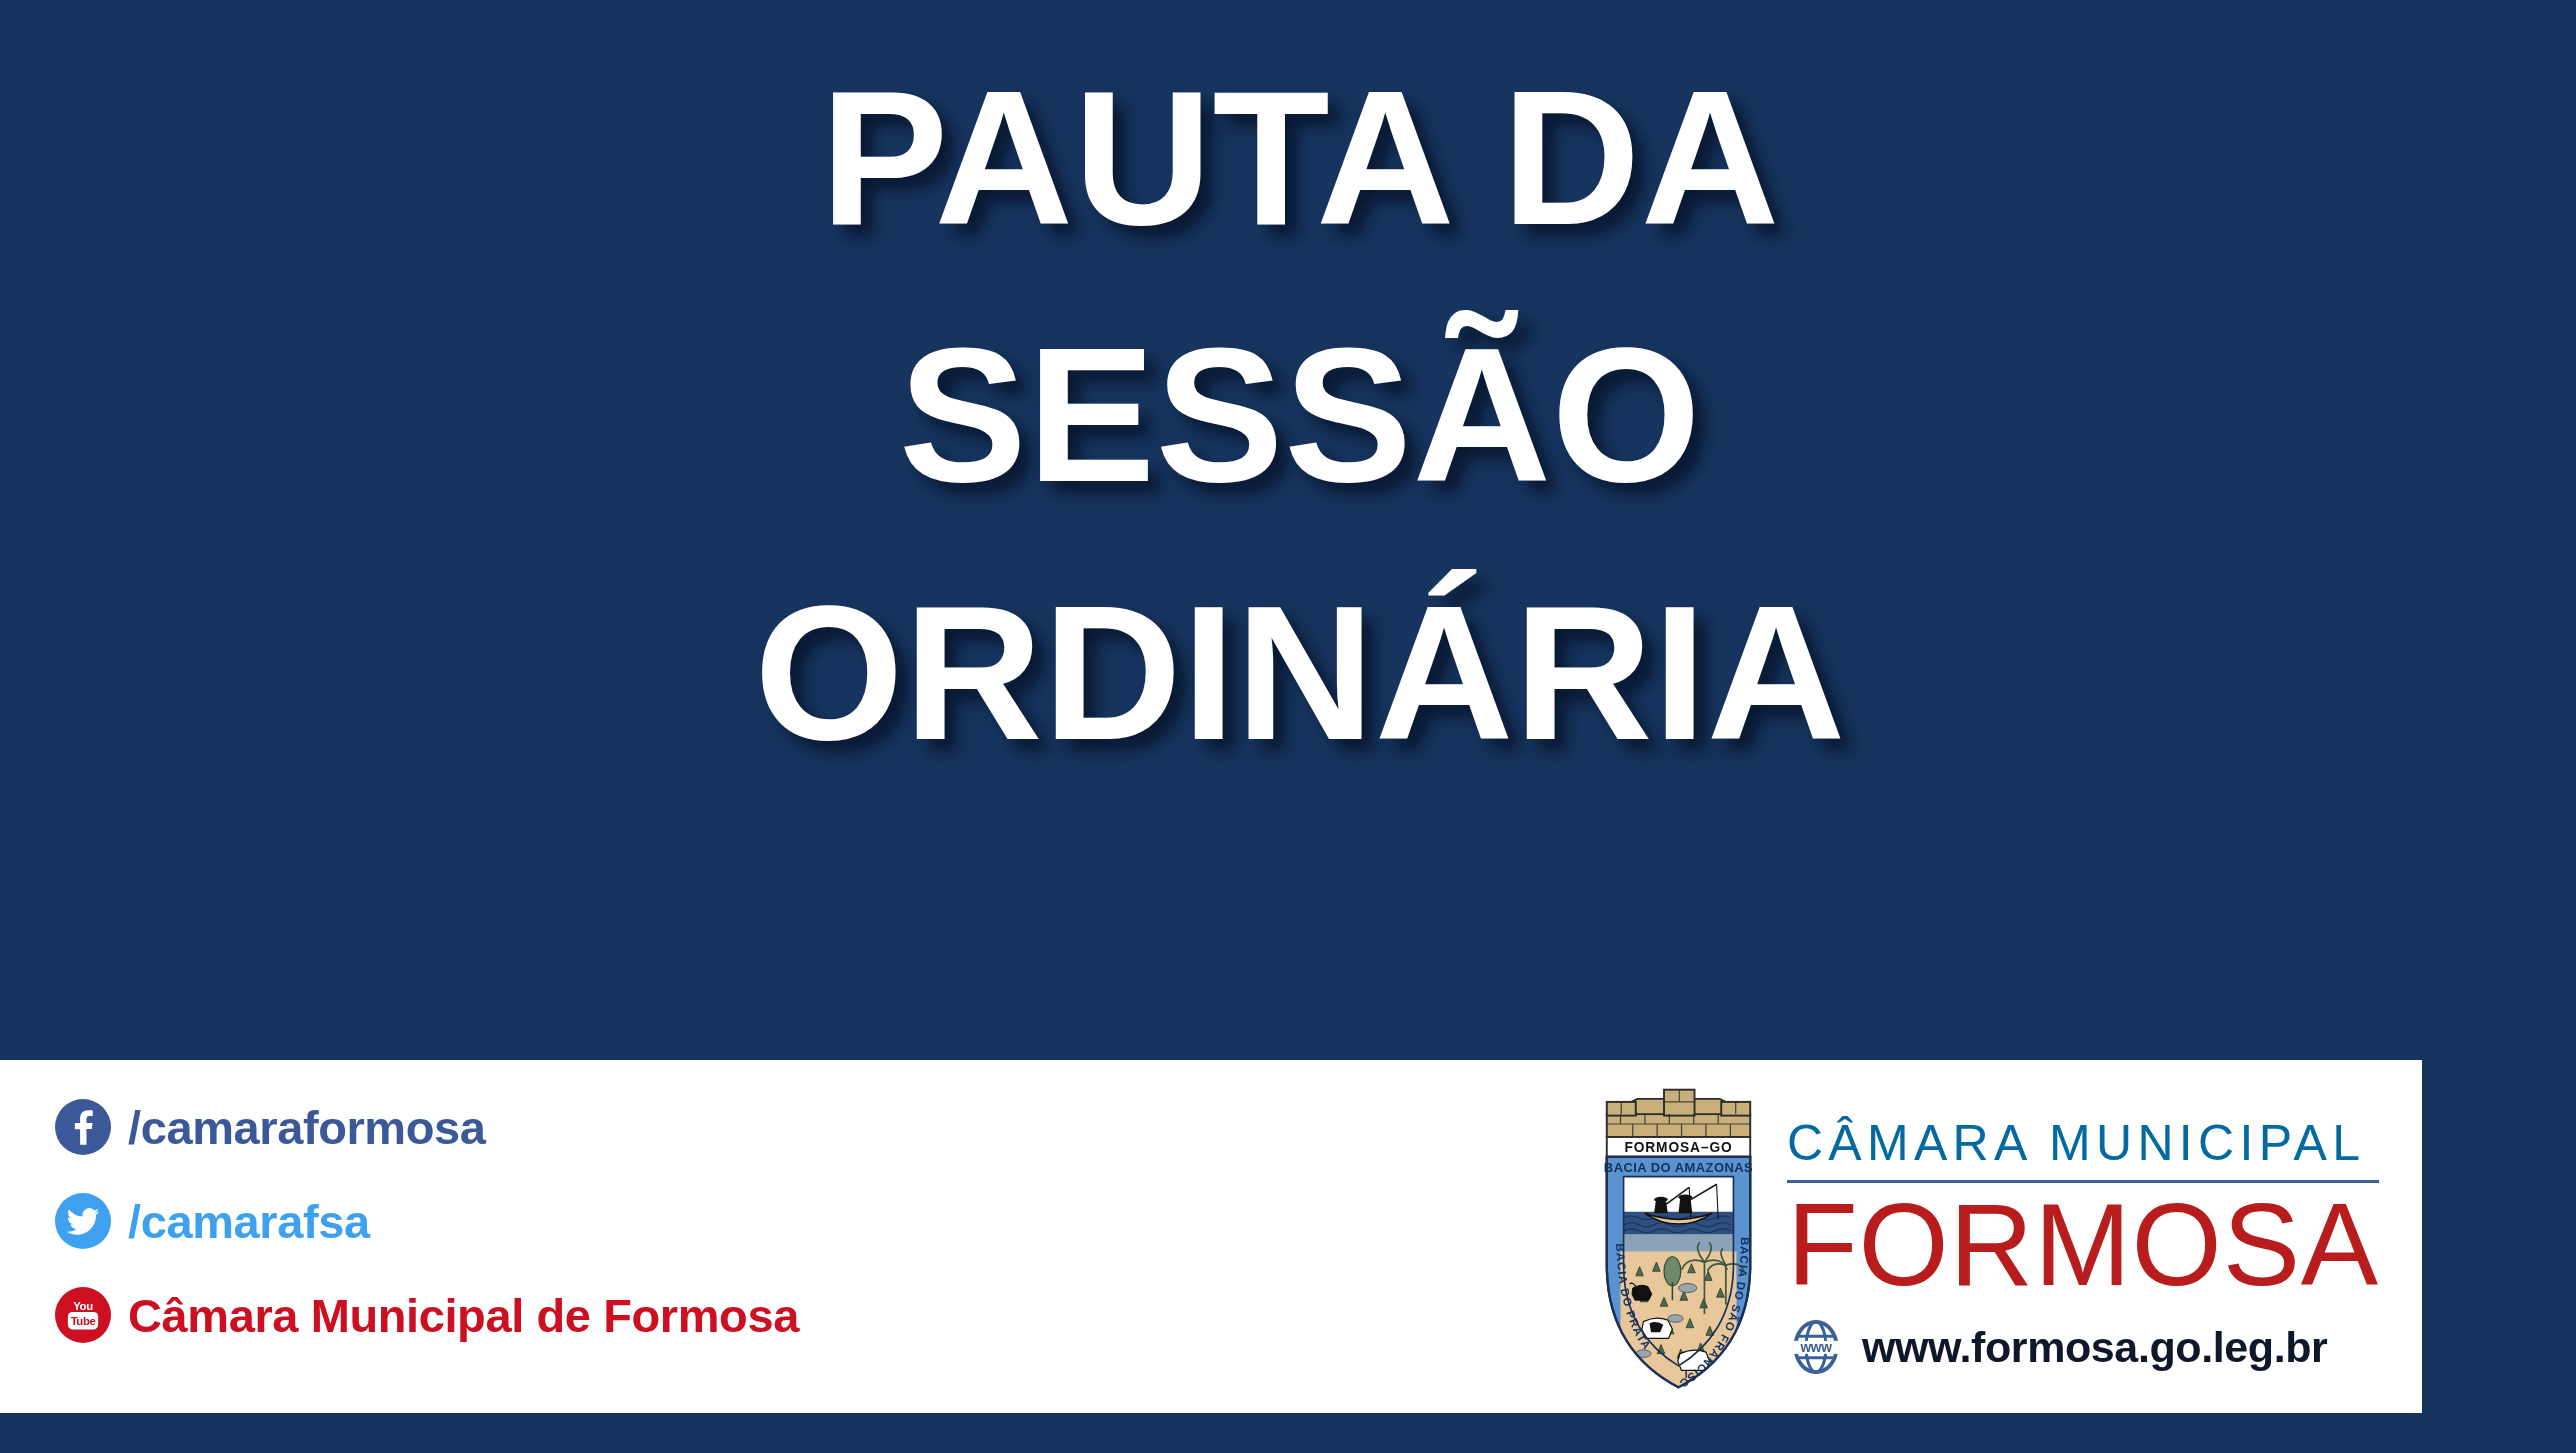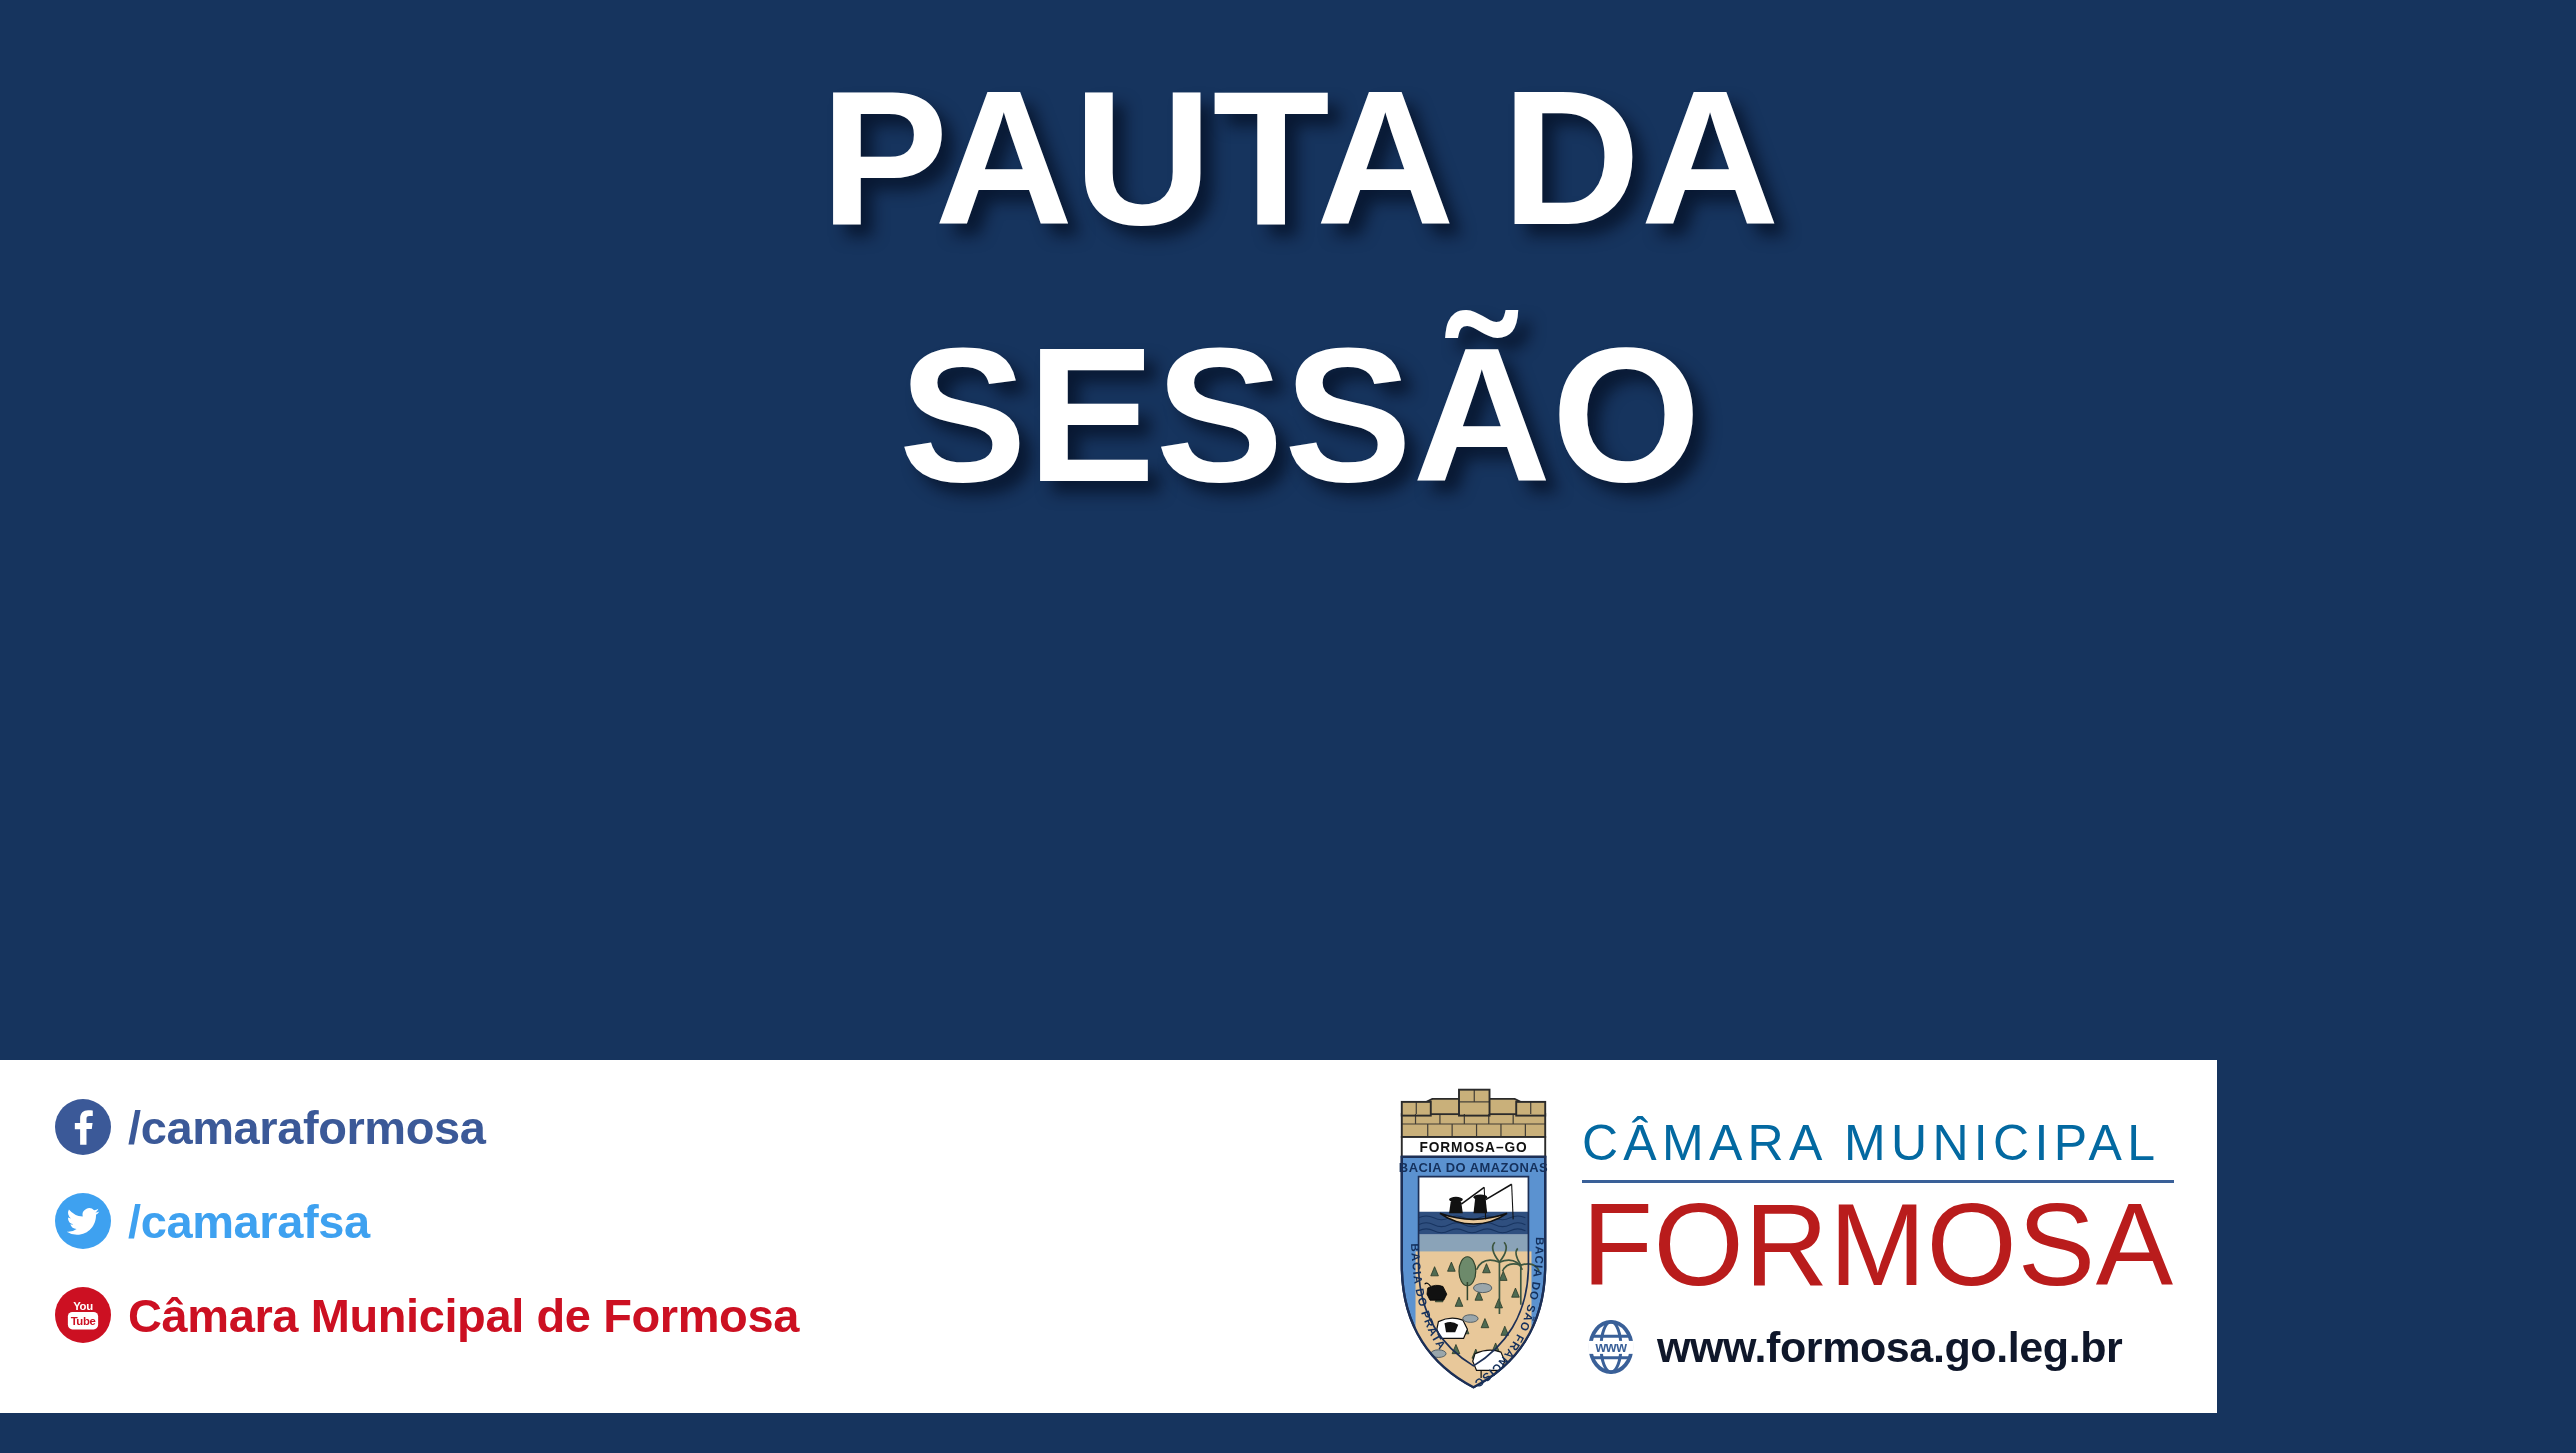--- a/index.html
+++ b/index.html
@@ -46,23 +46,24 @@
   }
   .hero-line.l1 { font-size: 192px; }
   .hero-line.l2 { font-size: 192px; }
   .hero-line.l3 { font-size: 192px; }
 
   
   .footer {
     position: absolute;
     left: 0;
     top: 1060px;
-    width: 2217px;
+    width: 2396px;
     height: 353px;
     background: #ffffff;
+    padding-left: 26px;
   }
   .footer-bottom-bar {
     position: absolute;
     left: 0;
     top: 1414px;
     width: 2576px;
     height: 40px;
     background: #16345e;
   }
 
@@ -173,20 +174,21 @@
   }
 </style>
 </head>
 <body>
 
 <div id="canvas">
 
   <div class="hero">
     <div class="hero-line l1">PAUTA DA</div>
     <div class="hero-line l2">SESSÃO</div>
+    <div class="hero-line l3">ORDINÁRIA</div>
   </div>
 
   <div class="footer">
 
     <div class="social">
 
       <div class="social-row">
         <span class="social-badge badge-fb">
           <svg width="56" height="56" viewBox="0 0 74 74" aria-hidden="true">
             <path fill="#ffffff" d="M41.6 60.5V39.8h7l1.05-8.1h-8.05v-5.17c0-2.35.65-3.95 4.02-3.95l4.3 0V15.3c-.74-.1-3.3-.32-6.27-.32-6.2 0-10.45 3.79-10.45 10.75v6h-7v8.1h7v20.7h8.4z"></path>

